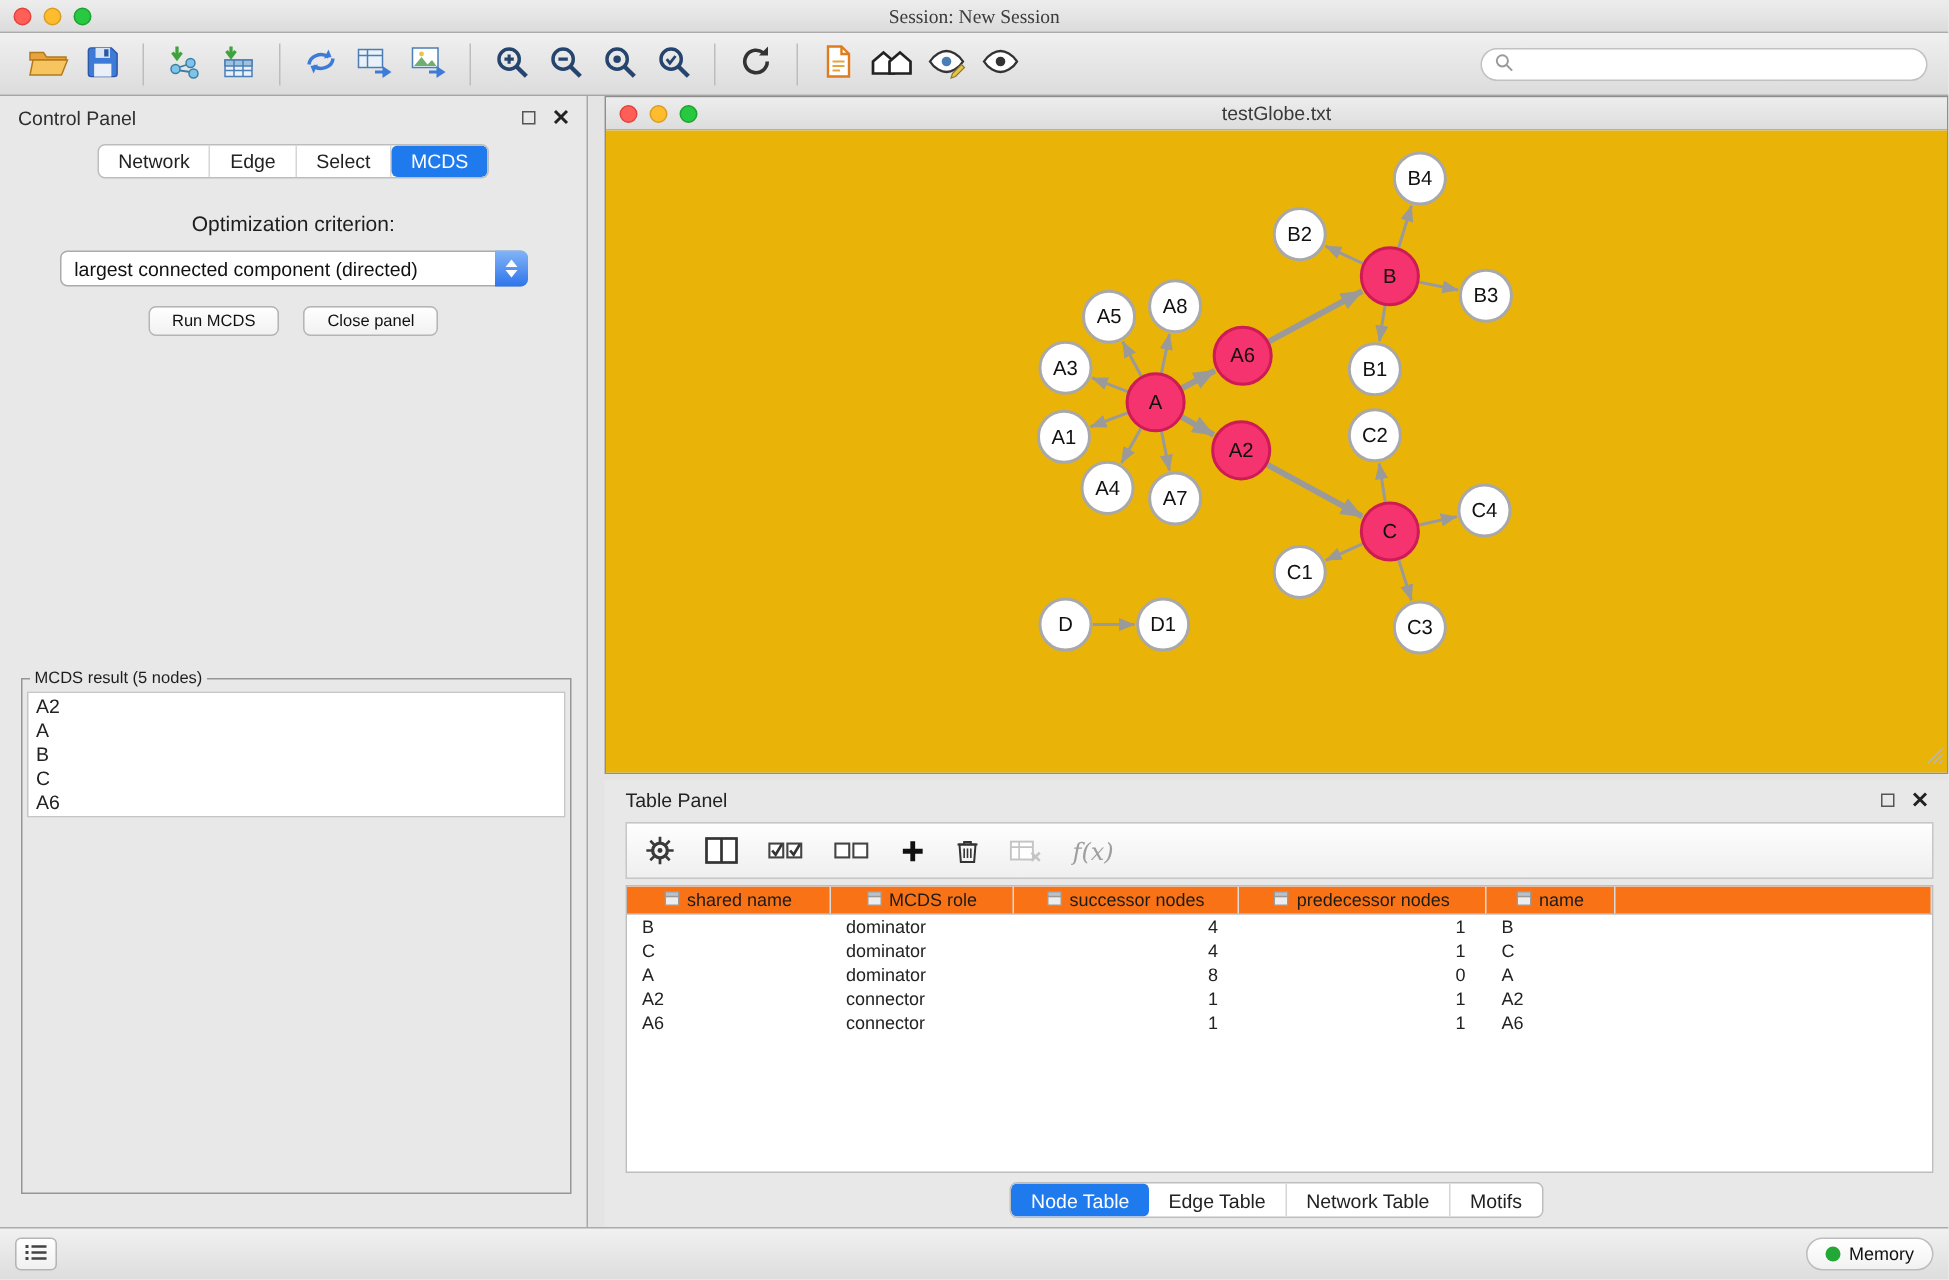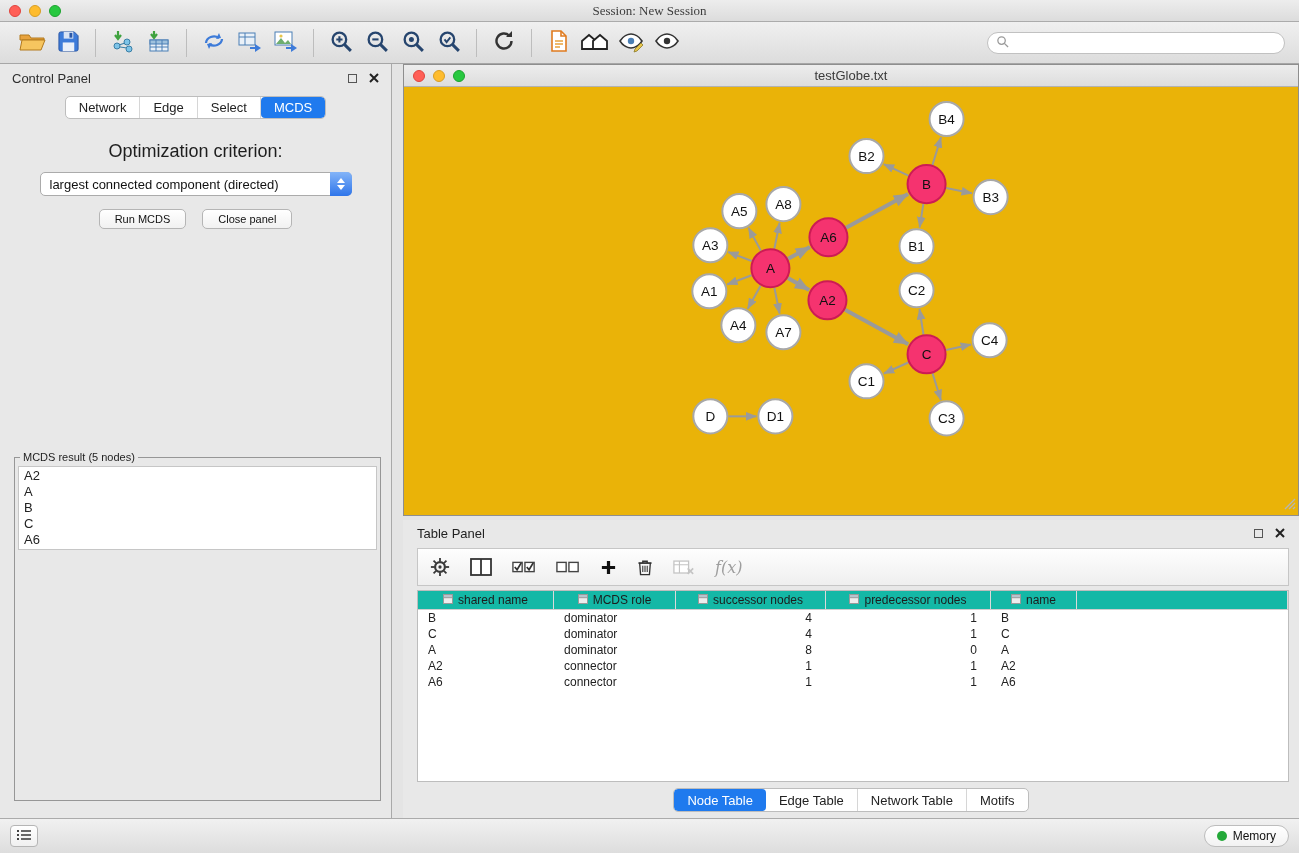--- a/index.html
+++ b/index.html
@@ -46,21 +46,21 @@
   .panel-header{ height:28px; display:flex; align-items:center; padding:0 12px; gap:8px; }
   .panel-header .ph-title{ font-size:13px; color:#2E2E2E; }
   .ph-icons{ margin-left:auto; display:flex; gap:12px; align-items:center; }
   .float-box{ width:9px; height:9px; border:1.5px solid #555; display:inline-block; }
   .seg-tabs{ display:flex; justify-content:center; margin-top:4px; }
   .seg-inner{ display:flex; background:#fff; border:1px solid #BDBDBD; border-radius:5px; overflow:hidden; }
   .seg-inner .tab{ padding:3px 13px; font-size:13px; color:#222; border-right:1px solid #D6D6D6;
     display:flex; align-items:center; }
   .seg-inner .tab:last-child{ border-right:none; }
   .seg-inner .tab.active{ color:#fff; border-radius:4px; margin:0; border-right:none; }
-  .opt-label{ text-align:center; margin-top:22px; font-size:18px; color:#1E1E1E; }
+  .opt-label{ text-align:center; margin-top:22px; font-size:14px; color:#1E1E1E; }
   .combo{ width:312px; height:24px; margin:10px auto 0; background:#fff;
     border:1px solid #ABABAB; border-radius:5px; position:relative;
     display:flex; align-items:center; padding-left:9px; font-size:13px; color:#111; }
   .combo-stepper{ position:absolute; right:-1px; top:-1px; width:22px; height:24px;
     background:linear-gradient(#83B4F8,#2E75EA); border-radius:0 5px 5px 0;
     display:flex; flex-direction:column; align-items:center; justify-content:center; gap:2px; }
   .chev{ width:0; height:0; border-left:4px solid transparent; border-right:4px solid transparent; }
   .chev.up{ border-bottom:5px solid #fff; }
   .chev.down{ border-top:5px solid #fff; }
   .btn-row{ display:flex; justify-content:center; gap:16px; margin-top:13px; }
@@ -82,21 +82,21 @@
   
   .table-panel{ margin-top:4px; height:298px; background:#E8E8E8; display:flex; flex-direction:column; }
   .tp-header{ height:26px; display:flex; align-items:center; padding:0 14px; }
   .tp-toolbar{ margin:2px 10px 0 14px; height:38px; background:linear-gradient(#FEFEFE,#EFEFEF);
     border:1px solid #C6C6C6; display:flex; align-items:center; padding:0 12px; gap:20px; }
   .tp-icon{ display:flex; align-items:center; justify-content:center; }
   .fx-label{ font-family:"DejaVu Serif", serif; font-style:italic; font-size:16px; color:#9E9E9E; }
   .data-table{ margin:4px 10px 0 14px; flex:1; background:#fff; border:1px solid #BDBDBD; overflow:hidden;
     font-size:12px; }
   .dt-head{ display:grid; grid-template-columns:136px 122px 150px 165px 86px 1fr;
-    background:#14b8a6; border-bottom:1px solid #CFCFCF; height:19px; }
+    background:#f97316; border-bottom:1px solid #CFCFCF; height:19px; }
   .dt-hcell{ display:flex; align-items:center; justify-content:center; gap:5px;
     border-right:1px solid #DADADA; font-size:12px; color:#1C1C1C; overflow:hidden; }
   .dt-row{ display:grid; grid-template-columns:136px 122px 150px 165px 86px 1fr; height:16px; }
   .dt-cell{ display:flex; align-items:center; overflow:hidden; white-space:nowrap; }
   .dt-cell.left{ padding-left:10px; }
   .dt-cell.num{ justify-content:flex-end; padding-right:14px; }
   .bottom-tabs{ height:24px; margin:6px 0 6px; display:flex; justify-content:center; }
   
   .statusbar{ height:35px; background:linear-gradient(#F1F1F1,#DDDDDD); border-top:1px solid #ABABAB;
     display:flex; align-items:center; padding:0 10px; }

